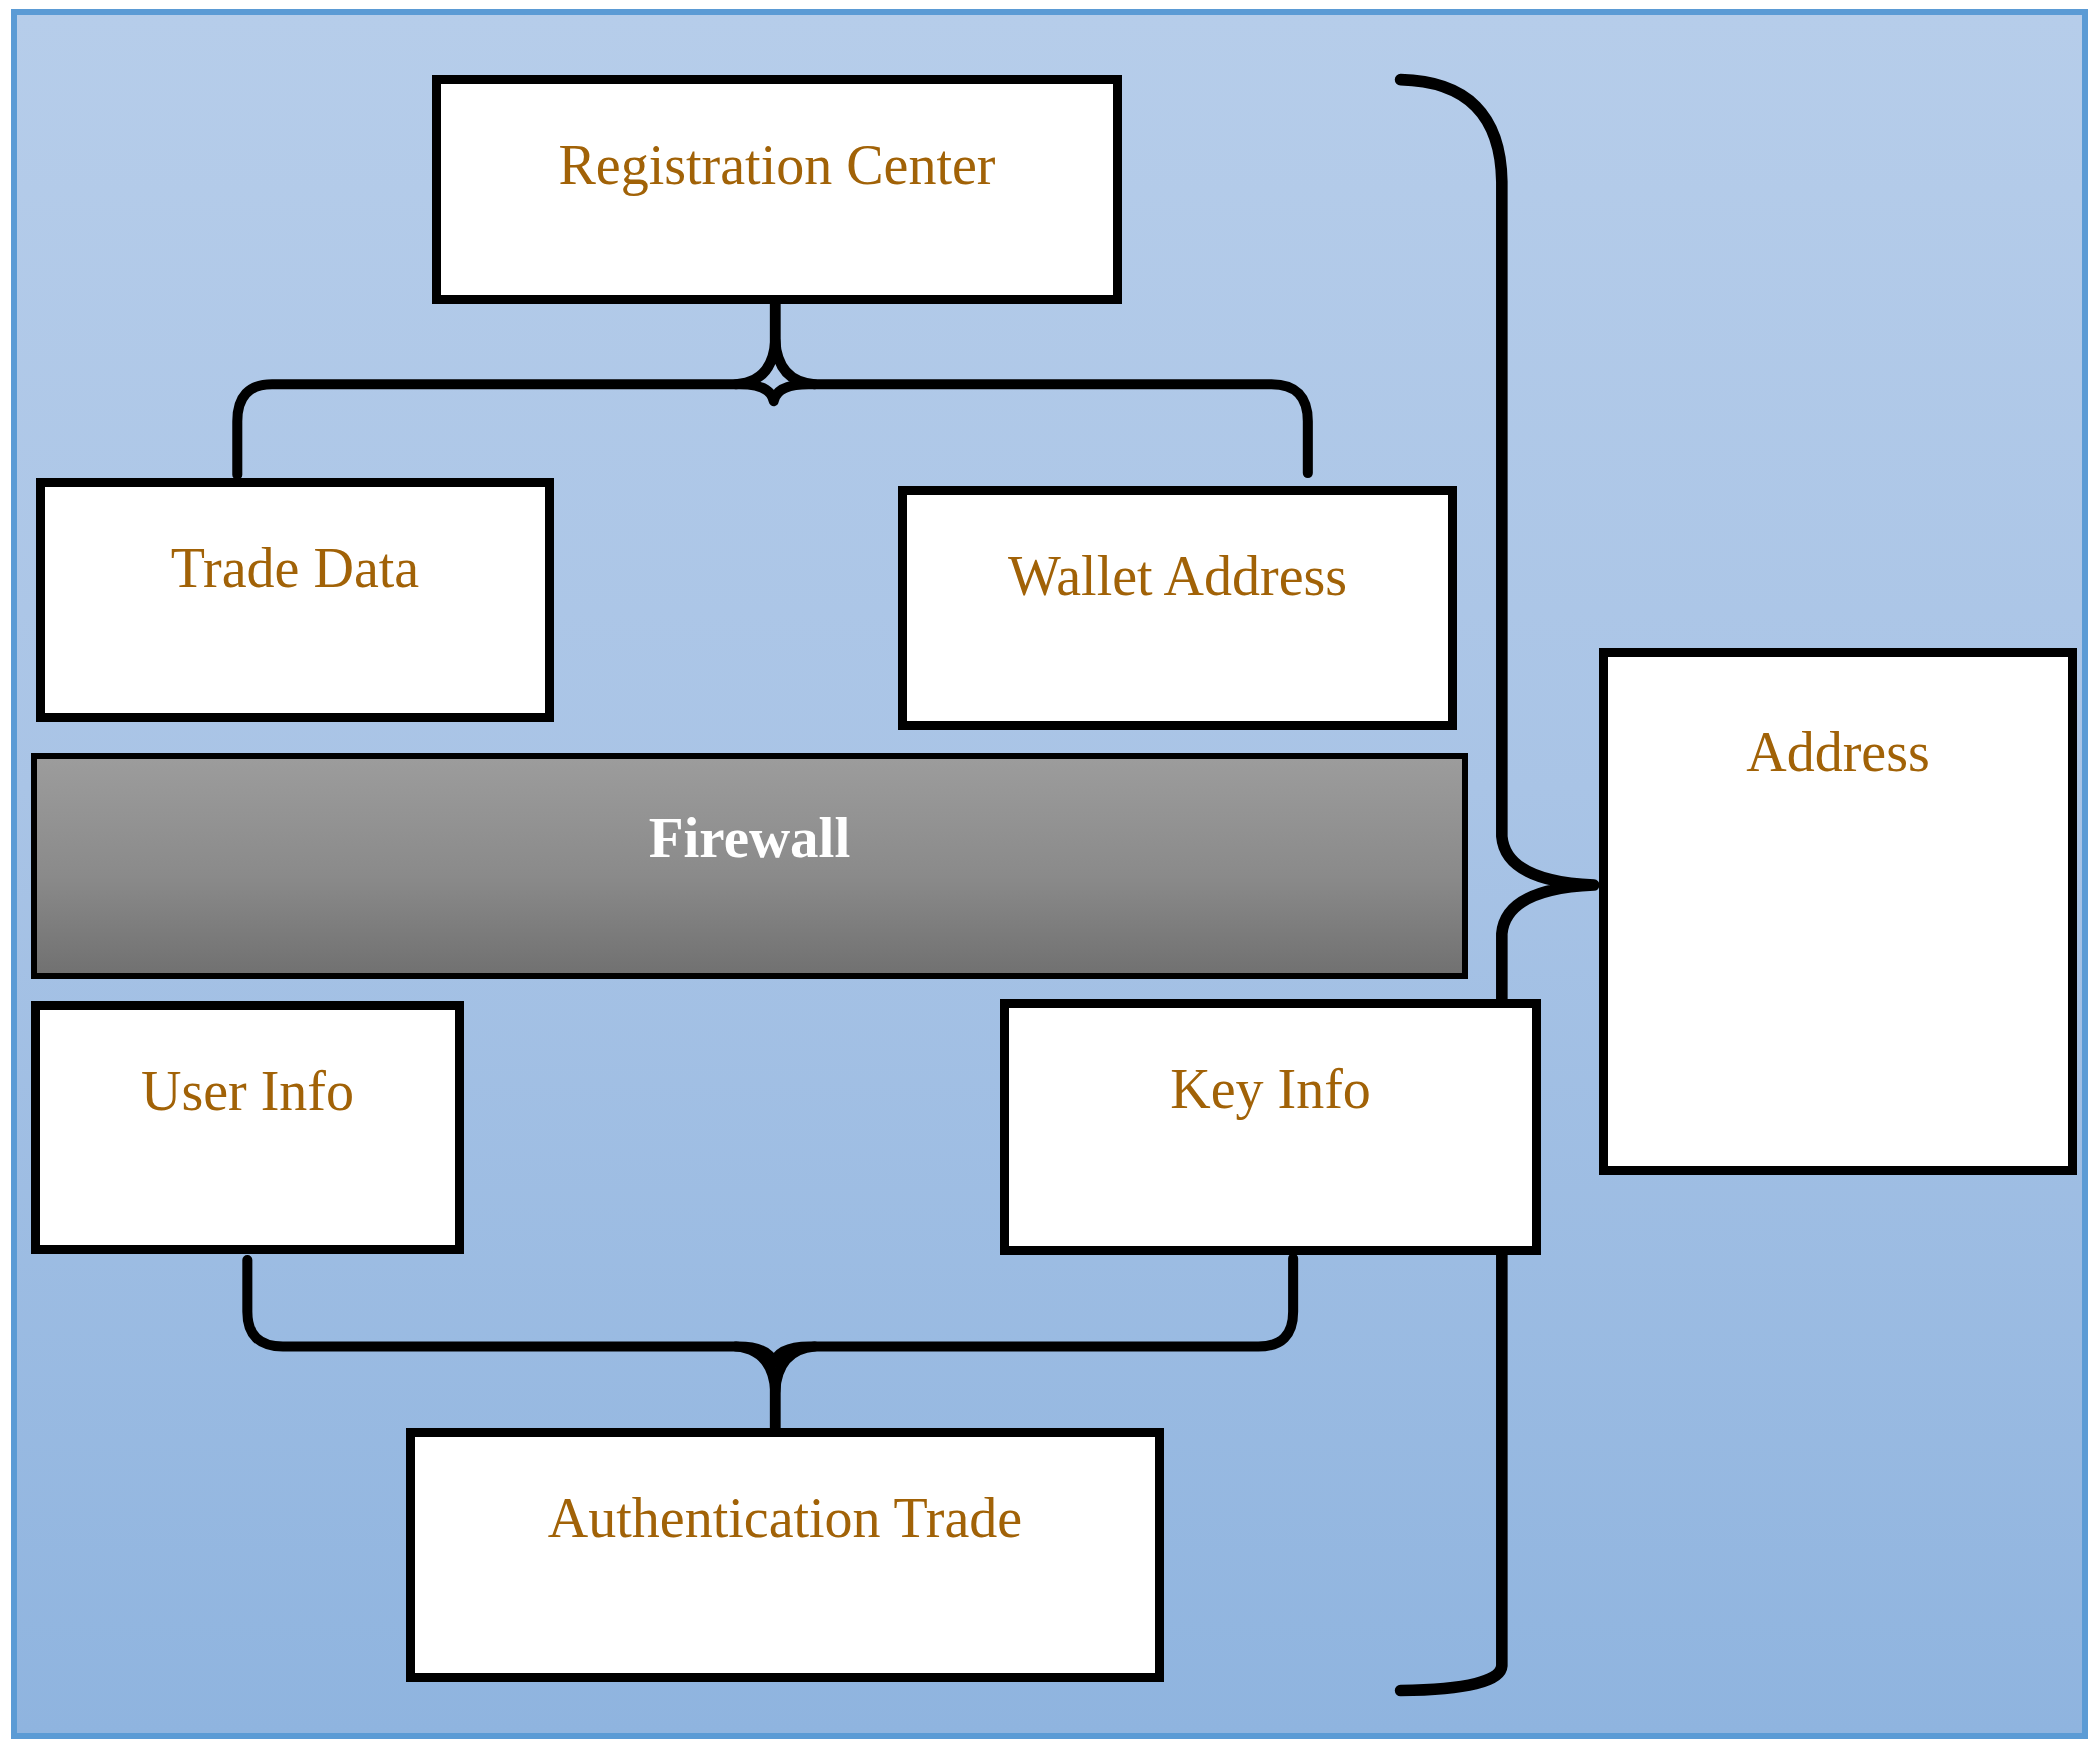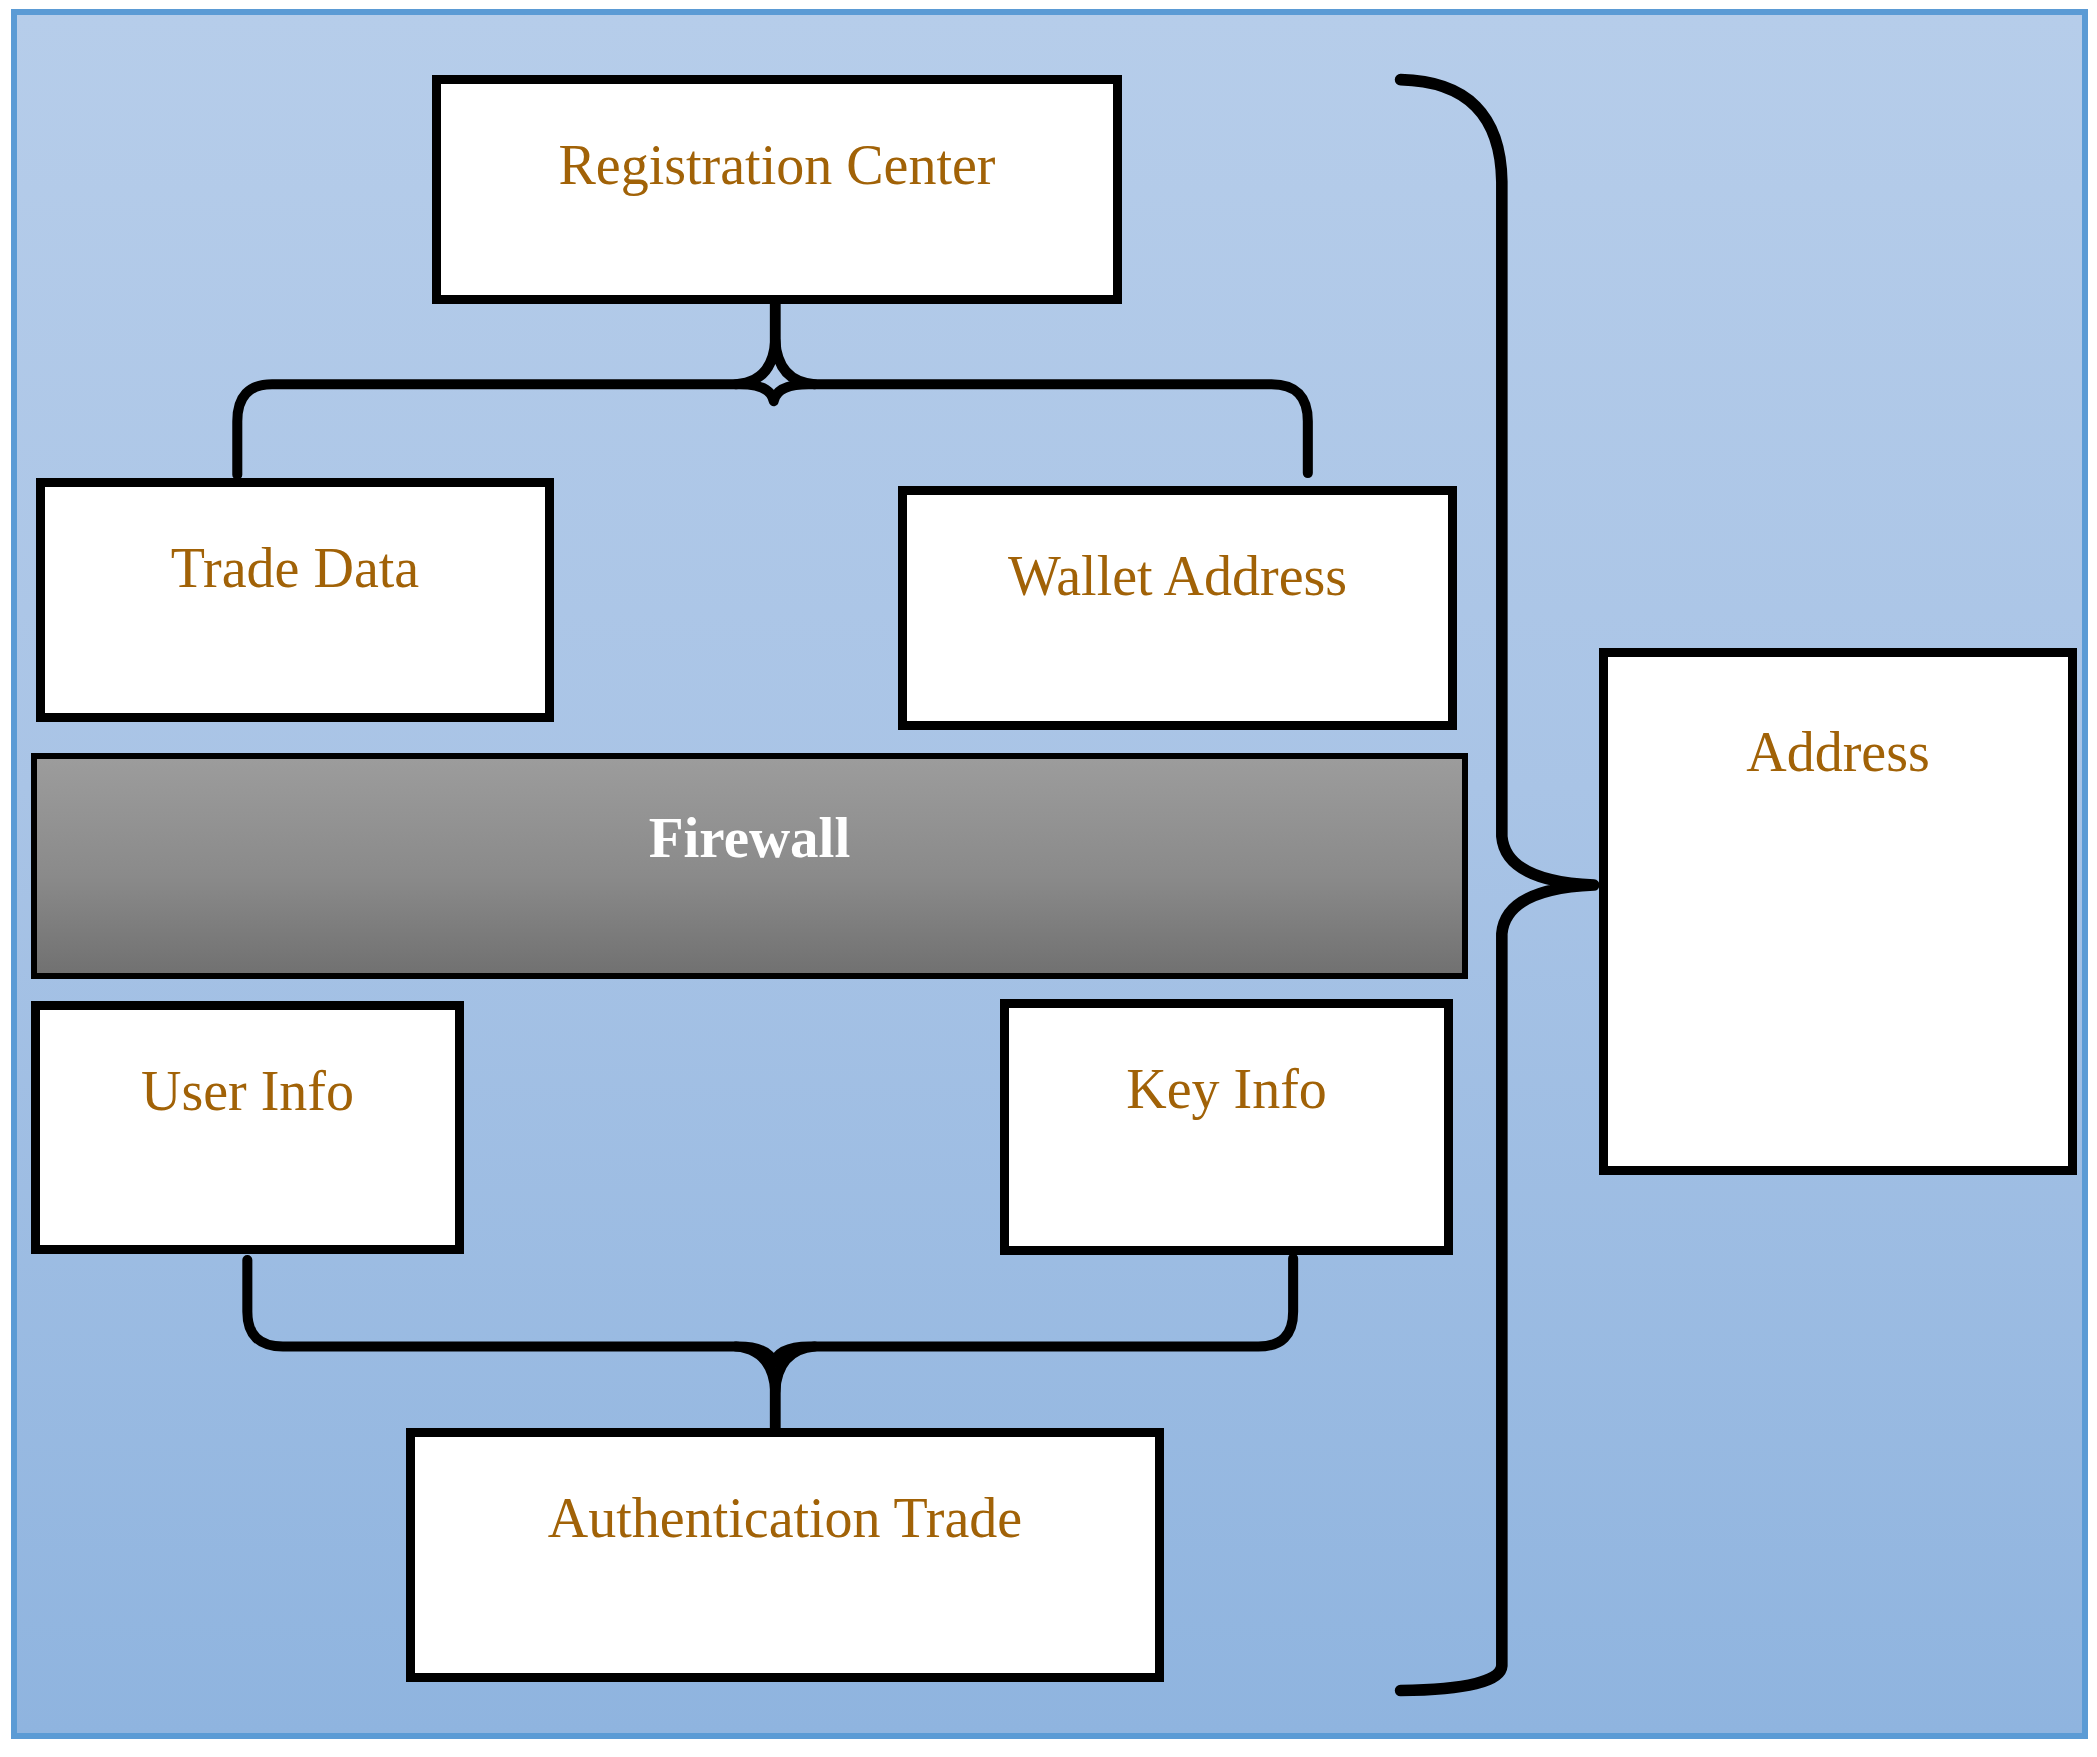--- a/index.html
+++ b/index.html
@@ -31,21 +31,21 @@
     padding-top: 48px;
     font-size: 56px;
     line-height: 1.2;
     color: #a16207;
   }
   .box span { display: inline-block; }
   .box--registration { left: 432px; top: 75px;  width: 690px; height: 229px; }
   .box--trade        { left: 36px;  top: 478px; width: 518px; height: 244px; }
   .box--wallet       { left: 898px;top: 486px; width: 559px; height: 244px; }
   .box--user         { left: 31px;  top: 1001px;width: 433px; height: 253px; }
-  .box--key          { left: 1000px;top: 999px;width: 453px; height: 256px; }
+  .box--key          { left: 1000px;top: 999px;width: 541px; height: 256px; }
   .box--auth         { left: 406px; top: 1428px;width: 758px; height: 254px; }
   .box--authorized   { left: 1599px;top: 648px; width: 478px; height: 527px; padding-top: 51px; }
   .box--authorized span { display: block; line-height: 1.6; }
   .firewall {
     position: absolute;
     left: 31px; top: 753px; width: 1437px; height: 226px;
     box-sizing: border-box;
     border: 6.2px solid #000000;
     background: linear-gradient(to bottom, #9c9c9c 0%, #8a8a8a 55%, #717171 100%);
     text-align: center;

